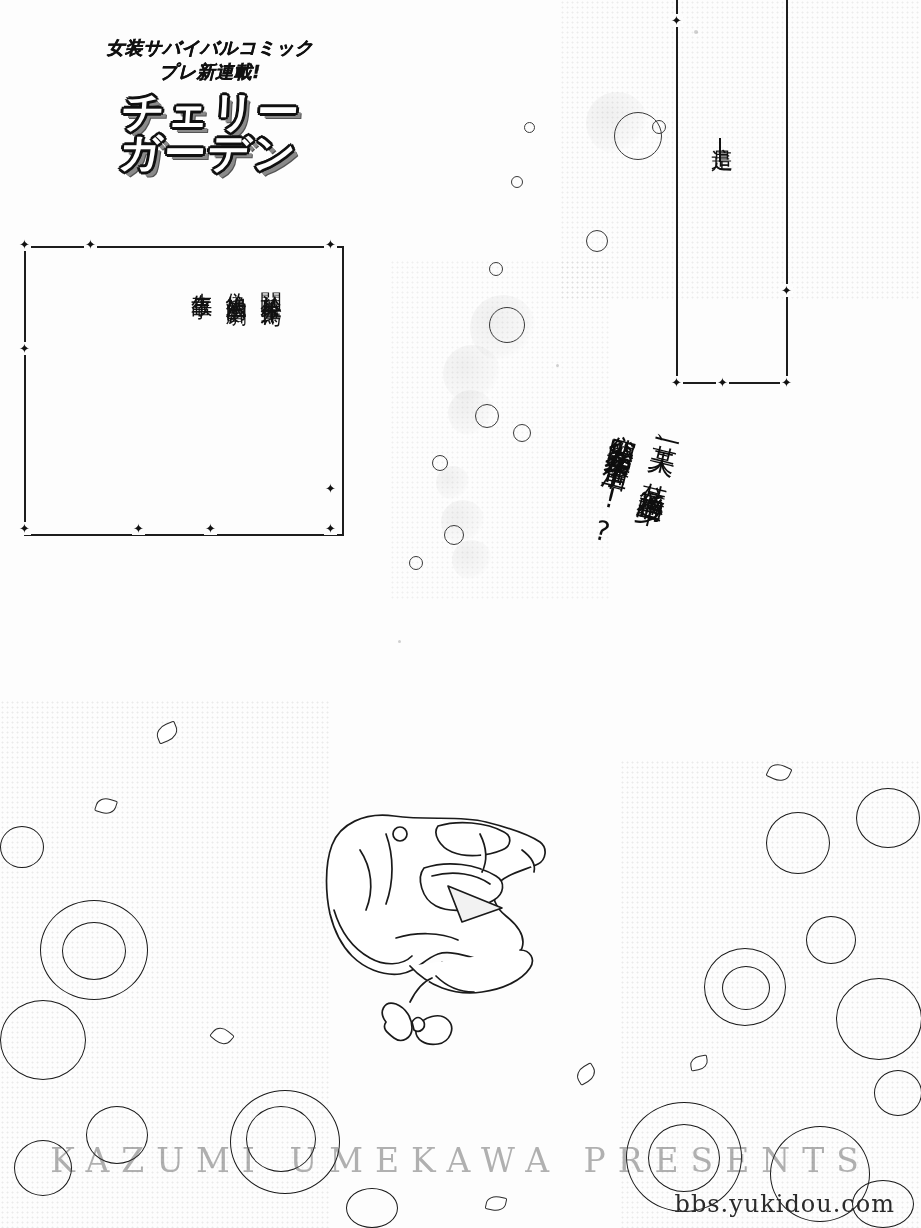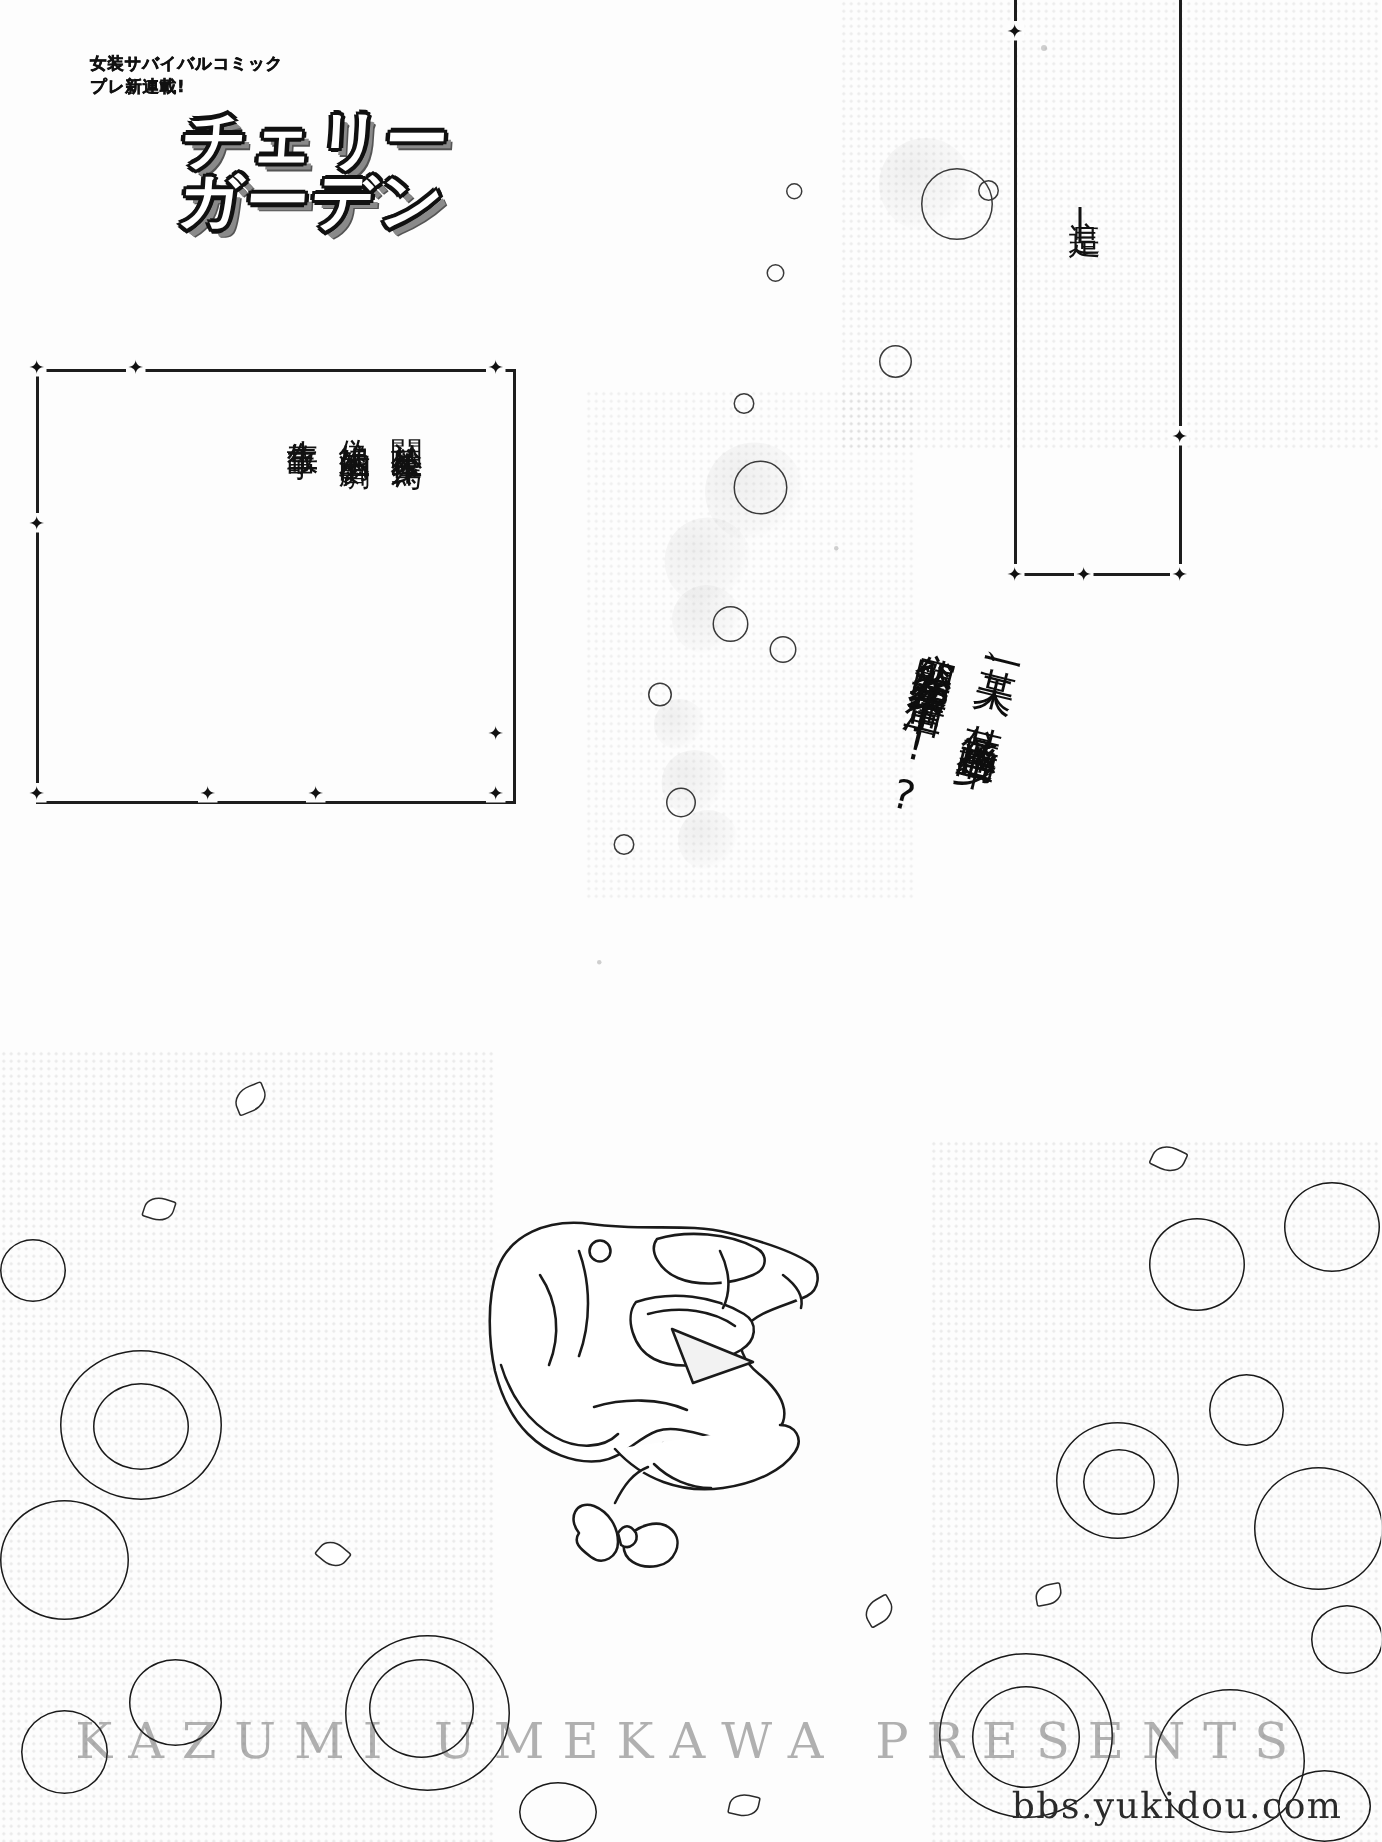--- a/index.html
+++ b/index.html
@@ -56,25 +56,27 @@
   
   #logo-block {
     position: absolute;
     left: 60px;
     top: 36px;
     width: 300px;
   }
   .logo-kicker {
     font-family: "DejaVu Sans", sans-serif;
     font-weight: bold;
-    font-size: 11px;
+    font-size: 18px;
     letter-spacing: 0.5px;
     color: #111;
+    text-align: center;
     line-height: 1.35;
     white-space: pre-line;
+    font-style: italic;
     -webkit-text-stroke: 0.4px #111;
   }
   .logo-title {
     margin-top: 6px;
     text-align: center;
     font-family: "DejaVu Sans", sans-serif;
     font-weight: bold;
     font-size: 42px;
     line-height: 0.98;
     letter-spacing: 2px;

